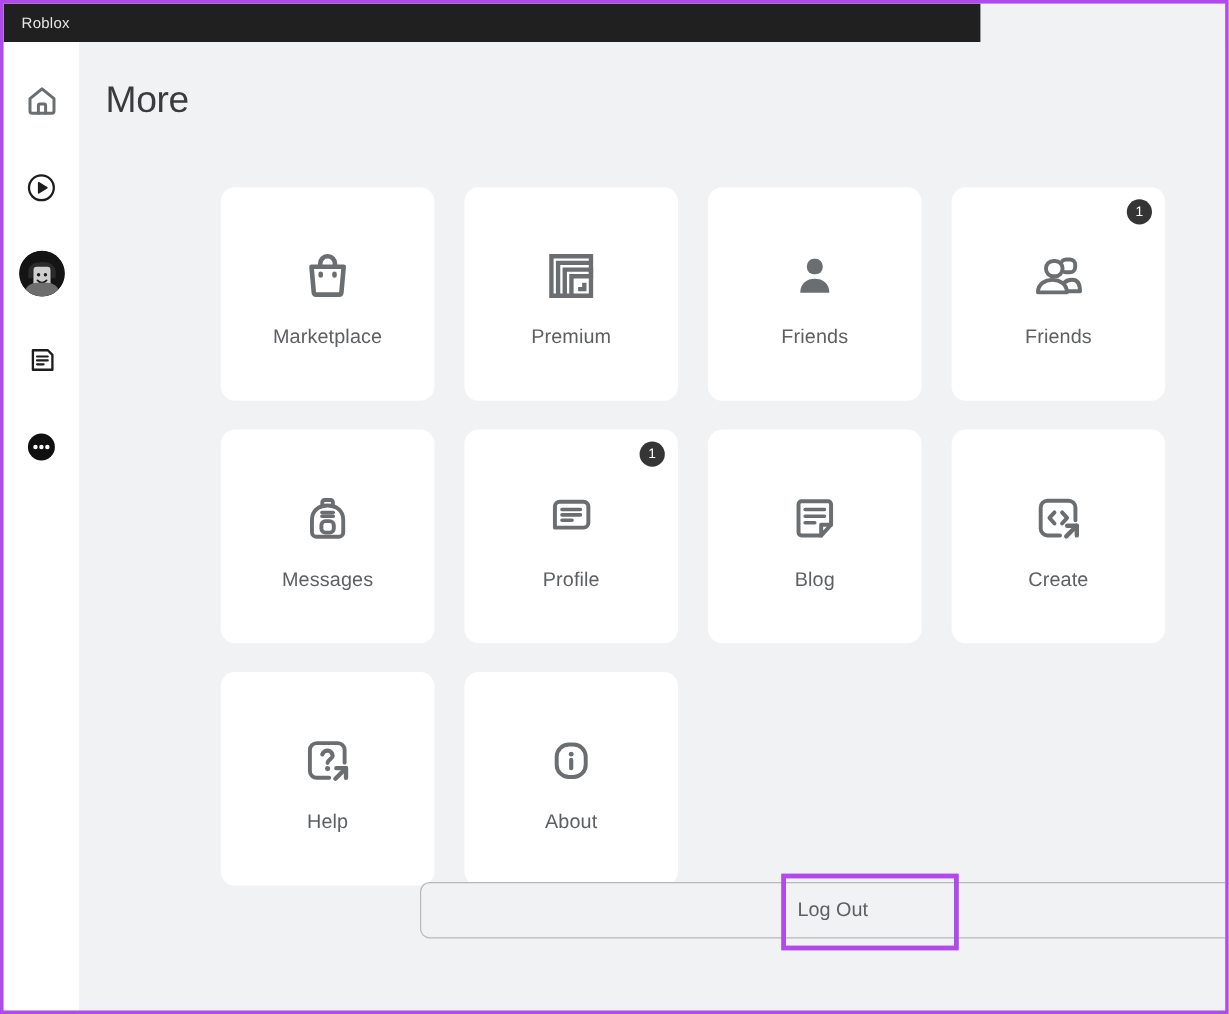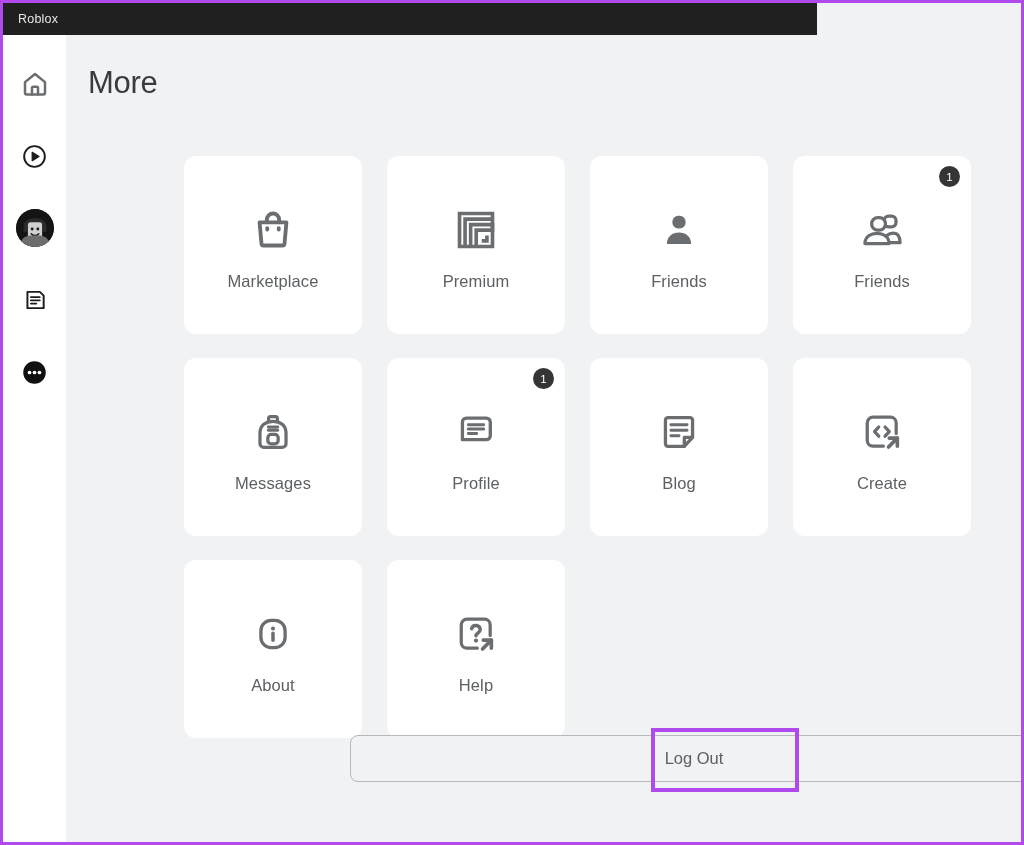--- a/index.html
+++ b/index.html
@@ -300,42 +300,42 @@
               <path class="ico" d="M13.6 9.4 L15.8 11.8 L13.6 14.2" style="stroke-width:1.7"></path>
               <path class="ico" d="M15.4 19.8 L20 15.2" style="stroke-width:1.9"></path>
               <path class="ico" d="M20 19.4 V15.2 h-4.2" style="stroke-width:1.9"></path>
             </svg>
           </div>
           <span class="card-label">Create</span>
         </div>
 
         <div class="card">
           <div class="icon-wrap">
-            <svg width="44" height="44" viewBox="0 0 24 24">
-              <rect class="ico" x="5.4" y="4.6" width="13.2" height="14.8" rx="5.6" style="stroke-width:1.8"></rect>
-              <circle cx="12" cy="9" r="1.1" class="ico-fill"></circle>
-              <path class="ico" d="M12 11.6 v3.8" style="stroke-width:1.9"></path>
-            </svg>
-          </div>
-          <span class="card-label">About</span>
-        </div>
-
-        <div class="card">
-          <div class="icon-wrap">
             <svg width="46" height="46" viewBox="0 0 24 24">
               <path class="ico" d="M19.4 12.8 V7.3 a3 3 0 0 0 -3 -3 H7.3 a3 3 0 0 0 -3 3 v9.1 a3 3 0 0 0 3 3 h5.4" style="stroke-width:1.7"></path>
               <path class="ico" d="M9.7 9.2 a2.3 2.3 0 0 1 4.5 0.6 c0 1.5 -2.2 1.7 -2.2 3.1" style="stroke-width:1.8"></path>
               <circle cx="12" cy="15.4" r="1.1" class="ico-fill"></circle>
               <path class="ico" d="M15.4 19.8 L20 15.2" style="stroke-width:1.9"></path>
               <path class="ico" d="M20 19.4 V15.2 h-4.2" style="stroke-width:1.9"></path>
             </svg>
           </div>
           <span class="card-label">Help</span>
         </div>
 
+        <div class="card">
+          <div class="icon-wrap">
+            <svg width="44" height="44" viewBox="0 0 24 24">
+              <rect class="ico" x="5.4" y="4.6" width="13.2" height="14.8" rx="5.6" style="stroke-width:1.8"></rect>
+              <circle cx="12" cy="9" r="1.1" class="ico-fill"></circle>
+              <path class="ico" d="M12 11.6 v3.8" style="stroke-width:1.9"></path>
+            </svg>
+          </div>
+          <span class="card-label">About</span>
+        </div>
+
 
       </div>
 
       <div id="logout-row">
         <div id="logout-button">Log Out</div>
         <div id="logout-highlight"></div>
       </div>
 
     </div>
   </div>

